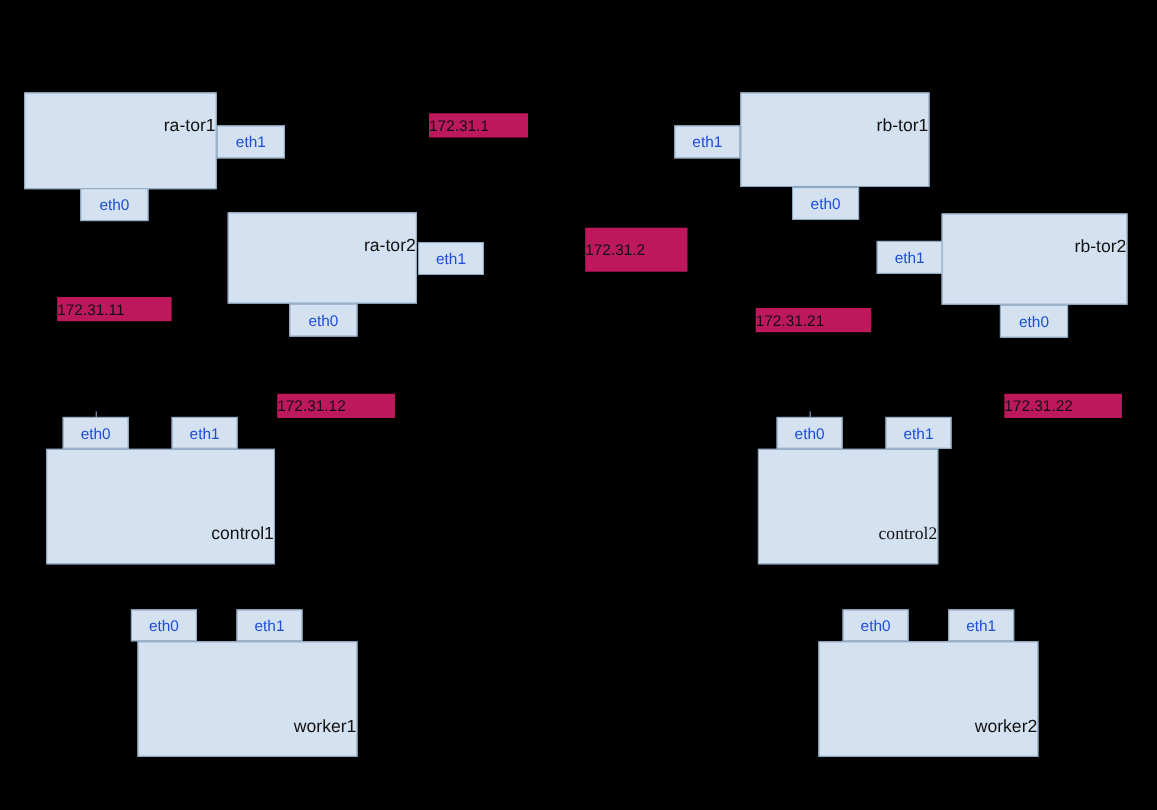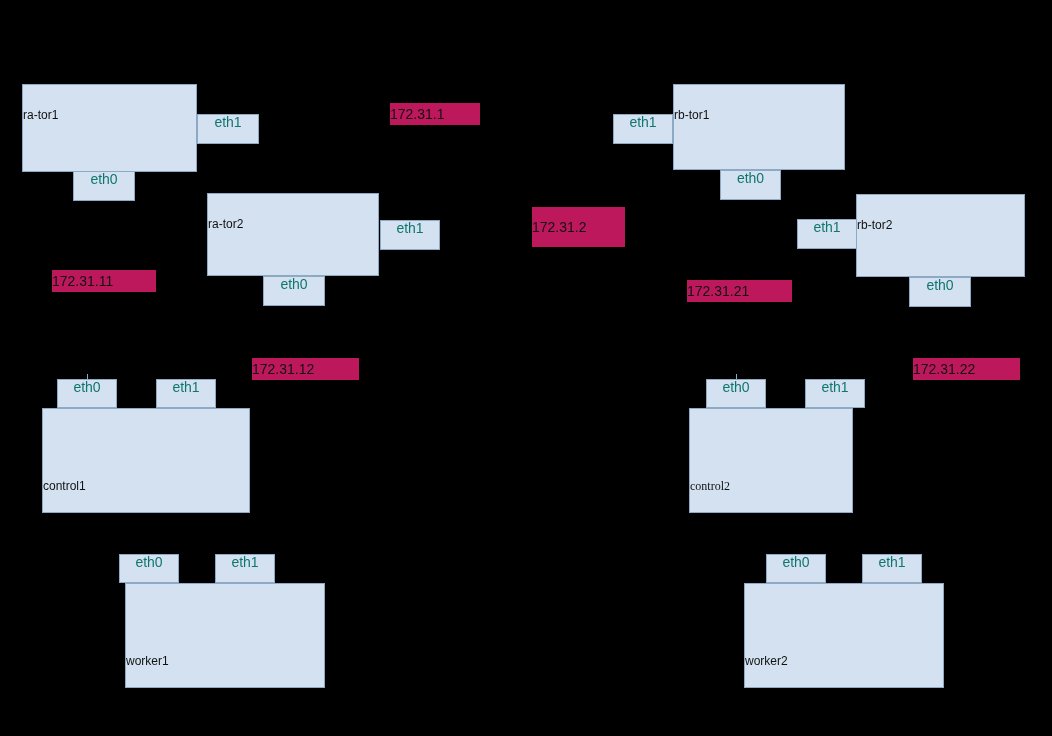--- a/index.html
+++ b/index.html
@@ -22,45 +22,45 @@
   .node {
     position: absolute;
     background: #d4e1f0;
     border: 1px solid #8ea9c4;
     box-sizing: border-box;
   }
   .node-label {
     position: absolute;
     left: 0;
     width: 100%;
-    text-align: left;
+    text-align: right;
     color: #111111;
-    font-size: 12px;
+    font-size: 16px;
     line-height: 16px;
     white-space: nowrap;
   }
   
   .node.switch .node-label {
     top: 22px;
   }
   
   .node.host .node-label {
     bottom: 18px;
   }
   
   .iface {
     position: absolute;
     background: #d4e1f0;
     border: 1px solid #8ea9c4;
     box-sizing: border-box;
-    color: #0f766e;
+    color: #1d4ed8;
     font-size: 14px;
     line-height: 1;
     display: flex;
-    align-items: flex-start;
+    align-items: center;
     justify-content: center;
     white-space: nowrap;
   }
   
   .subnet {
     position: absolute;
     background: #be185d;
     color: #111111;
     font-size: 14px;
     line-height: 1;

